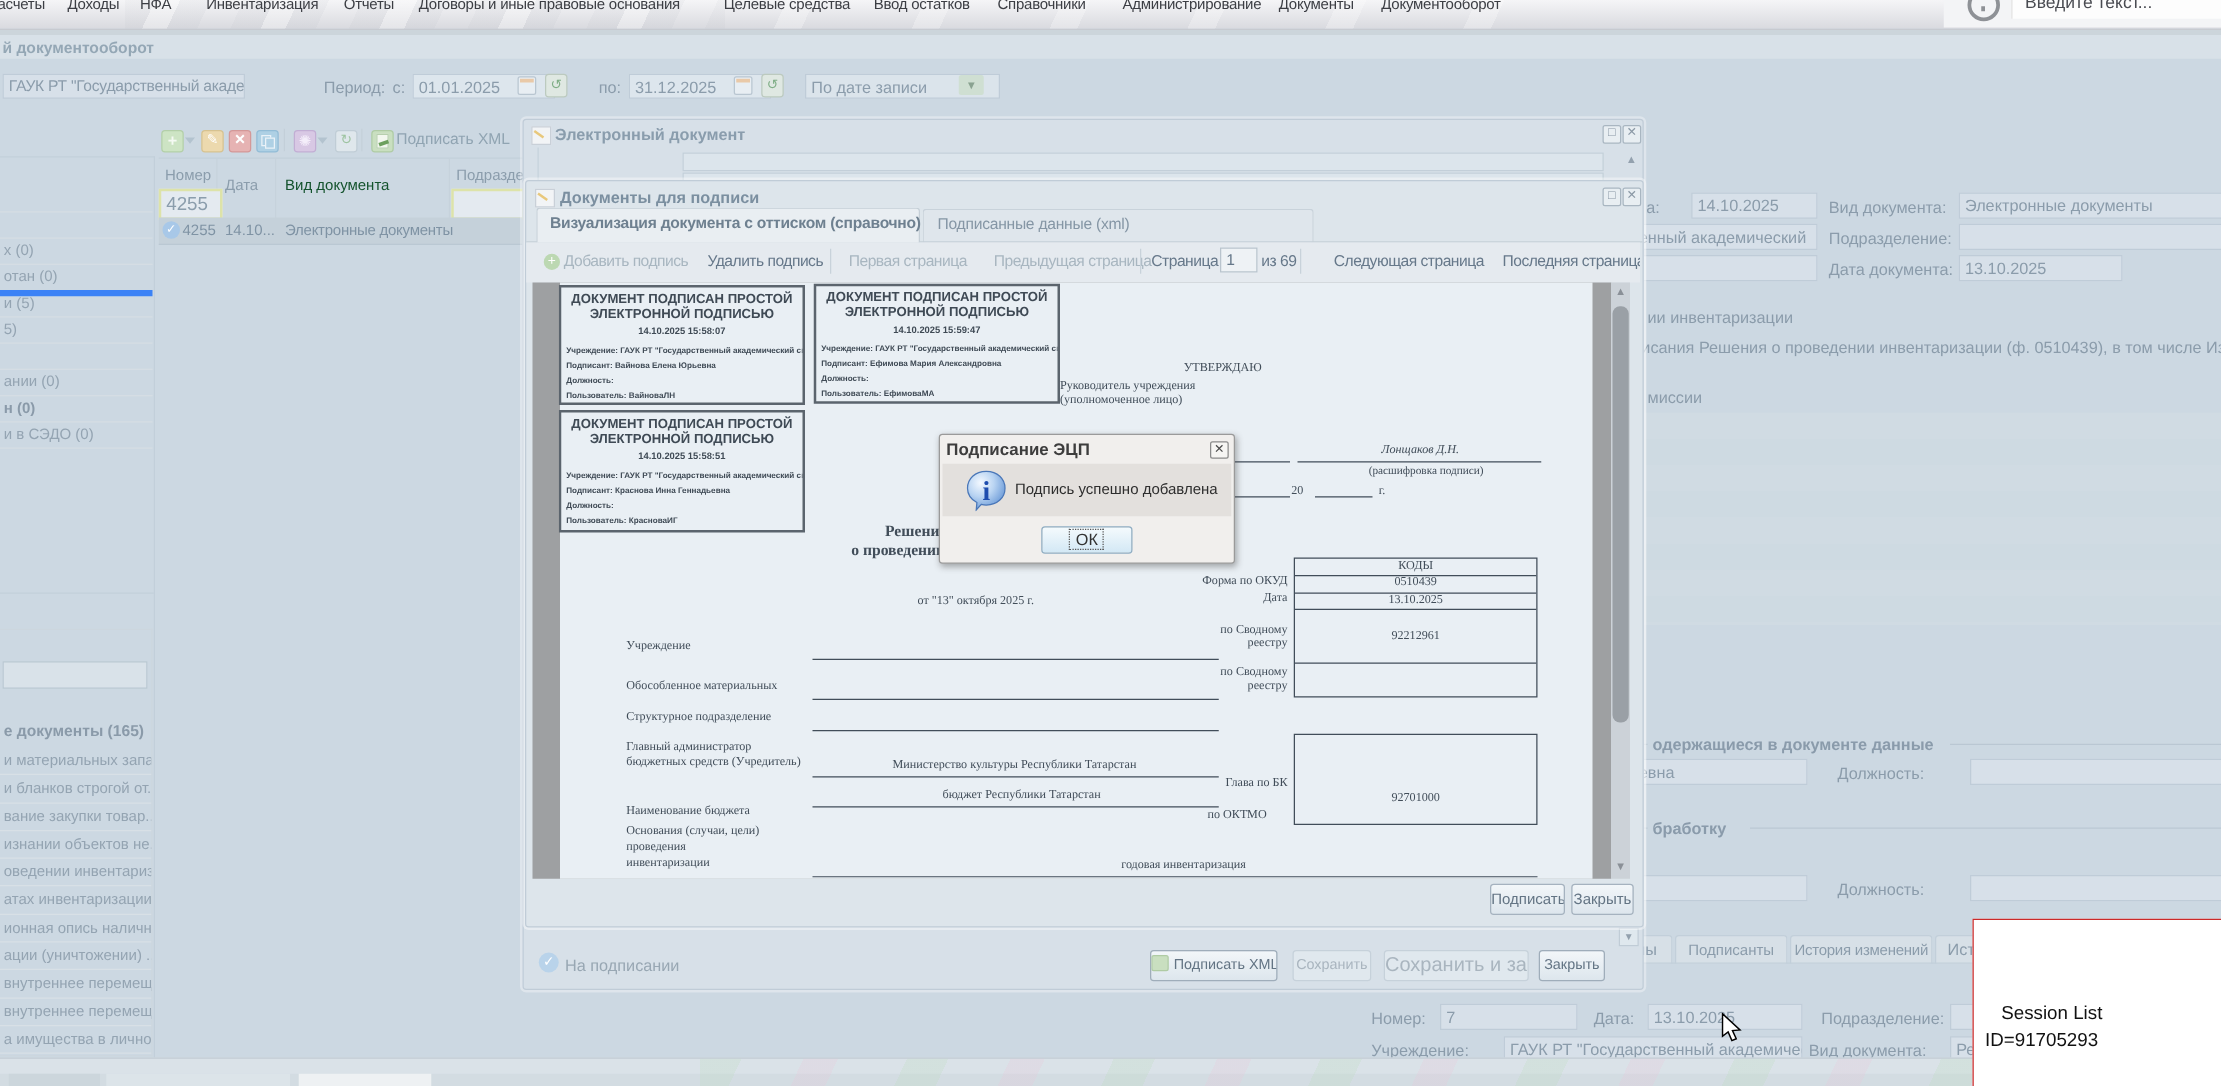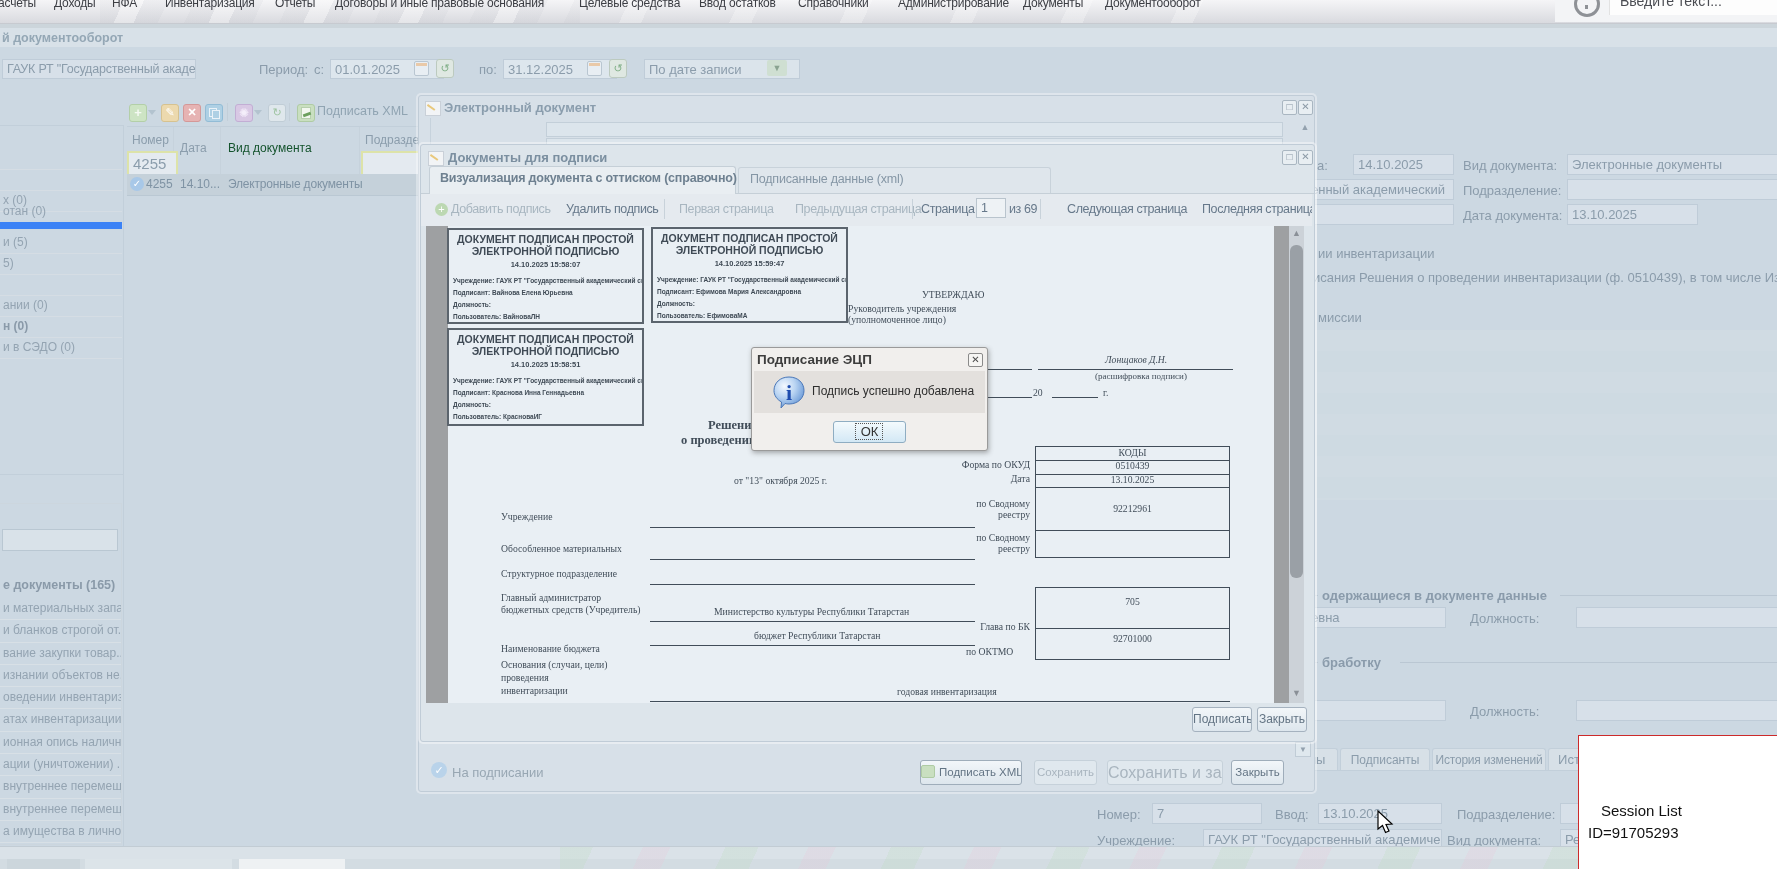--- a/index.html
+++ b/index.html
@@ -60,21 +60,21 @@
 <div class="ab" style="left:609px;top:59px;width:16px;height:17px;background:#dfe8e2;border:1px solid #bccabf;border-radius:3px;color:#7fae86;font-size:11px;line-height:16px;text-align:center">↺</div>
 <div class="fld" style="left:644px;top:59px;width:146px;height:18px;background:#dbe4eb">По дате записи</div>
 <div class="ab" style="left:767px;top:60px;width:20px;height:16px;background:#cfdfd2;border-radius:2px;color:#8aa391;font-size:9px;text-align:center;line-height:16px">▼</div>
 
 <div class="ab" style="left:0;top:125px;width:123px;height:730px;border-top:1px solid #c2cfda;border-right:1px solid #c2cfda">
 </div>
 <div class="ab" id="tree" style="left:0;top:148px;width:122px;height:212px;font-size:12px;color:#94a4b2">
   <div style="position:absolute;top:0px;width:100%;height:21px;border-bottom:1px solid #d5dde4"></div>
   <div style="position:absolute;top:21px;width:100%;height:21px;border-bottom:1px solid #d5dde4"></div>
   <div style="position:absolute;top:42px;width:100%;height:21px;border-bottom:1px solid #d5dde4;line-height:21px"><span style="margin-left:3px">х (0)</span></div>
-  <div style="position:absolute;top:53px;width:100%;height:21px;border-bottom:7px solid #3b82f6;line-height:21px"><span style="margin-left:3px">отан (0)</span></div>
+  <div style="position:absolute;top:63px;width:100%;height:21px;border-bottom:5px solid #3b82f6;line-height:21px"><span style="margin-left:3px">отан (0)</span></div>
   <div style="position:absolute;top:84px;width:100%;height:21px;border-bottom:1px solid #d5dde4;line-height:21px"><span style="margin-left:3px">и (5)</span></div>
   <div style="position:absolute;top:105px;width:100%;height:21px;border-bottom:1px solid #d5dde4;line-height:21px"><span style="margin-left:3px">5)</span></div>
   <div style="position:absolute;top:126px;width:100%;height:21px;border-bottom:1px solid #d5dde4"></div>
   <div style="position:absolute;top:147px;width:100%;height:21px;border-bottom:1px solid #d5dde4;line-height:21px"><span style="margin-left:3px">ании (0)</span></div>
   <div style="position:absolute;top:168px;width:100%;height:21px;border-bottom:1px solid #d5dde4;line-height:21px;font-weight:bold;color:#8a9aa9"><span style="margin-left:3px">н (0)</span></div>
   <div style="position:absolute;top:189px;width:100%;height:21px;border-bottom:1px solid #d5dde4;line-height:21px"><span style="margin-left:3px">и в СЭДО (0)</span></div>
 </div>
 
 <div class="ab" style="left:0;top:474px;width:123px;height:1px;background:#c2cfda"></div>
 <div class="ab" style="left:0;top:503px;width:121px;height:340px;border:1px solid #ccd6de;border-left:none"></div>
@@ -164,21 +164,21 @@
   <div class="fld" style="left:1576px;top:700px;width:201px;height:19px"></div>
 
   <div class="ab" style="left:1296px;top:748px;width:40px;height:22px;background:#d7e0e7;border:1px solid #c2cfda;border-bottom:none;border-radius:3px 3px 0 0;color:#8b9cab;font-size:13px;text-align:center;line-height:22px">лы</div>
   <div class="ab" style="left:1340px;top:748px;width:88px;height:22px;background:#d7e0e7;border:1px solid #c2cfda;border-bottom:none;border-radius:3px 3px 0 0;color:#8b9cab;font-size:12px;text-align:center;line-height:22px;white-space:nowrap;overflow:hidden">Подписанты</div>
   <div class="ab" style="left:1432px;top:748px;width:112px;height:22px;background:#d7e0e7;border:1px solid #c2cfda;border-bottom:none;border-radius:3px 3px 0 0;color:#8b9cab;font-size:12px;letter-spacing:-0.2px;text-align:center;line-height:22px;white-space:nowrap;overflow:hidden">История изменений</div>
   <div class="ab" style="left:1548px;top:748px;width:40px;height:22px;background:#d7e0e7;border:1px solid #c2cfda;border-bottom:none;border-radius:3px 3px 0 0;color:#8b9cab;font-size:13px;text-align:center;line-height:22px">Ист</div>
   <div class="ab" style="left:1290px;top:770px;width:487px;height:1px;background:#c2cfda"></div>
 
   <div class="lbl" style="left:1097px;top:807px">Номер:</div>
   <div class="fld" style="left:1152px;top:803px;width:100px;height:19px">7</div>
-  <div class="lbl" style="left:1275px;top:807px">Ввод:</div>
+  <div class="lbl" style="left:1275px;top:807px">Дата:</div>
   <div class="fld" style="left:1318px;top:803px;width:114px;height:19px">13.10.2025</div>
   <div class="lbl" style="left:1457px;top:807px">Подразделение:</div>
   <div class="fld" style="left:1560px;top:803px;width:217px;height:19px"></div>
   <div class="lbl" style="left:1097px;top:833px">Учреждение:</div>
   <div class="fld" style="left:1203px;top:829px;width:229px;height:19px">ГАУК РТ "Государственный академически</div>
   <div class="lbl" style="left:1447px;top:833px">Вид документа:</div>
   <div class="fld" style="left:1560px;top:829px;width:217px;height:19px">Ре</div>
 </div>
 
 <div class="ab" id="win1" style="left:418px;top:95px;width:895px;height:695px;background:#d7e0e8;border:1px solid #c0ccd7;border-radius:3px;box-shadow:0 0 0 2px rgba(255,255,255,.35)">
@@ -256,21 +256,21 @@
     <div style="text-align:center;font-weight:bold;font-size:10.5px;line-height:12px;margin-top:3px;color:#3f4a55">ДОКУМЕНТ ПОДПИСАН ПРОСТОЙ<br>ЭЛЕКТРОННОЙ ПОДПИСЬЮ</div>
     <div style="text-align:center;font-weight:bold;font-size:7.5px;margin-top:3px;color:#3f4a55">14.10.2025 15:59:47</div>
     <div style="font-weight:bold;font-size:6.5px;margin:6px 0 0 4px;line-height:12px;color:#3f4a55;white-space:nowrap">Учреждение: ГАУК РТ "Государственный академический сим<br>Подписант: Ефимова Мария Александровна<br>Должность:<br>Пользователь: ЕфимоваМА</div>
   </div>
   <div class="ab" style="left:0px;top:103px;width:193px;height:94px;border:2px solid #5b646d;overflow:hidden">
     <div style="text-align:center;font-weight:bold;font-size:10.5px;line-height:12px;margin-top:3px;color:#3f4a55">ДОКУМЕНТ ПОДПИСАН ПРОСТОЙ<br>ЭЛЕКТРОННОЙ ПОДПИСЬЮ</div>
     <div style="text-align:center;font-weight:bold;font-size:7.5px;margin-top:3px;color:#3f4a55">14.10.2025 15:58:51</div>
     <div style="font-weight:bold;font-size:6.5px;margin:6px 0 0 4px;line-height:12px;color:#3f4a55;white-space:nowrap">Учреждение: ГАУК РТ "Государственный академический сим<br>Подписант: Краснова Инна Геннадьевна<br>Должность:<br>Пользователь: КрасноваИГ</div>
   </div>
 
-  <div class="ab ser" style="left:475px;top:64px;font-size:9.7px">УТВЕРЖДАЮ</div>
+  <div class="ab ser" style="left:500px;top:64px;font-size:9.7px">УТВЕРЖДАЮ</div>
   <div class="ab ser" style="left:401px;top:78px;font-size:9.7px">Руководитель учреждения</div>
   <div class="ab ser" style="left:401px;top:89px;font-size:9.7px">(уполномоченное лицо)</div>
 
   <div class="ab" style="left:460px;top:144px;width:125px;height:1px;background:#414d59"></div>
   <div class="ab" style="left:591px;top:144px;width:195px;height:1px;background:#414d59"></div>
   <div class="ab ser" style="left:658px;top:129px;font-size:9.7px;font-style:italic">Лонщаков Д.Н.</div>
   <div class="ab ser" style="left:500px;top:146px;font-size:9px">(подпись)</div>
   <div class="ab ser" style="left:648px;top:146px;font-size:9px">(расшифровка подписи)</div>
   <div class="ab" style="left:460px;top:172px;width:125px;height:1px;background:#414d59"></div>
   <div class="ab ser" style="left:586px;top:162px;font-size:9.7px">20</div>
@@ -280,21 +280,20 @@
   <div class="ab ser" style="left:261px;top:193px;font-size:12.5px;font-weight:bold">Решение № ____</div>
   <div class="ab ser" style="left:234px;top:208px;font-size:12.5px;font-weight:bold">о проведении инвентаризации</div>
 
   <div class="ab ser" style="left:588px;top:221px;width:193px;height:110px;border:1px solid #414d59">
     <div style="position:absolute;left:0;top:0;width:100%;height:13px;border-bottom:1px solid #414d59;text-align:center;font-size:9.7px">КОДЫ</div>
     <div style="position:absolute;left:0;top:13px;width:100%;height:14px;border-bottom:1px solid #414d59;text-align:center;font-size:9.7px">0510439</div>
     <div style="position:absolute;left:0;top:27px;width:100%;height:13px;border-bottom:1px solid #414d59;text-align:center;font-size:9.7px">13.10.2025</div>
     <div style="position:absolute;left:0;top:40px;width:100%;height:43px;border-bottom:1px solid #414d59;text-align:center;font-size:9.7px;line-height:43px">92212961</div>
   </div>
   <div class="ab ser" style="left:588px;top:362px;width:193px;height:71px;border:1px solid #414d59">
-    <div style="position:absolute;left:0;top:0;width:100%;height:40px;border-bottom:1px solid #414d59;text-align:center;font-size:9.7px;line-height:28px">705</div>
     <div style="position:absolute;left:0;top:40px;width:100%;height:31px;text-align:center;font-size:9.7px;line-height:22px">92701000</div>
   </div>
 
   <div class="ab ser" style="left:287px;top:250px;font-size:9.7px">от "13" октября 2025 г.</div>
   <div class="ab ser" style="left:54px;top:286px;font-size:9.7px">Учреждение</div>
   <div class="ab" style="left:203px;top:302px;width:325px;height:1px;background:#414d59"></div>
   <div class="ab ser" style="left:495px;top:234px;width:88px;text-align:right;font-size:9.7px;white-space:nowrap">Форма по ОКУД</div>
   <div class="ab ser" style="left:515px;top:248px;width:68px;text-align:right;font-size:9.7px">Дата</div>
   <div class="ab ser" style="left:515px;top:273px;width:68px;text-align:right;font-size:9.7px;line-height:11px">по Сводному<br>реестру</div>
   <div class="ab ser" style="left:515px;top:307px;width:68px;text-align:right;font-size:9.7px;line-height:11px">по Сводному<br>реестру</div>

